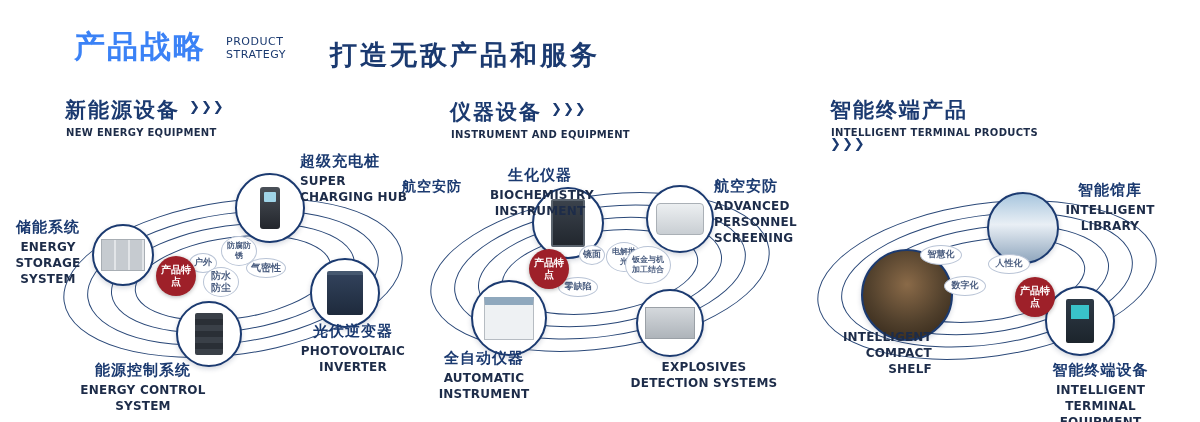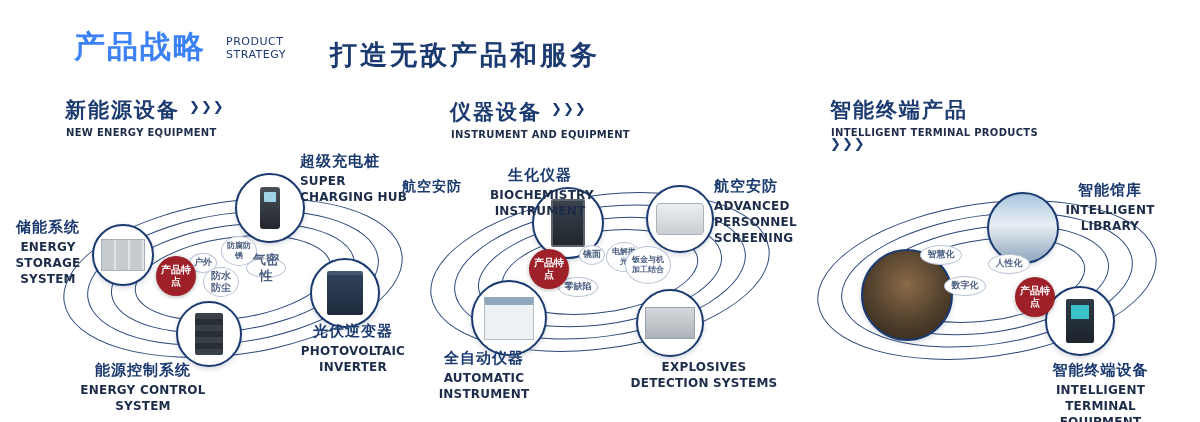--- a/index.html
+++ b/index.html
@@ -110,21 +110,21 @@
   <div class="en">PHOTOVOLTAIC INVERTER</div>
 </div>
 <div class="abs plabel" style="left:72px;top:361px;width:142px;text-align:center;">
   <div class="cn">能源控制系统</div>
   <div class="en">ENERGY CONTROL SYSTEM</div>
 </div>
 
 <div class="feat" style="left:156px;top:256px;">产品特点</div>
 <div class="tag" style="left:189px;top:253px;width:28px;height:20px;font-size:9px;">户外</div>
 <div class="tag" style="left:221px;top:236px;width:36px;height:30px;font-size:8px;padding:0 5px;">防腐防锈</div>
-<div class="tag" style="left:246px;top:258px;width:40px;height:20px;font-size:13px;">气密性</div>
+<div class="tag" style="left:246px;top:258px;width:40px;height:20px;font-size:10px;">气密性</div>
 <div class="tag" style="left:203px;top:267px;width:36px;height:30px;font-size:10px;padding:0 5px;">防水防尘</div>
 
 <div class="abs sec-head" style="left:450px;top:98px;">
   <span class="sec-title">仪器设备</span>
   <span class="chevrons">❯❯❯</span>
 </div>
 <div class="abs sec-sub" style="left:451px;top:129px;">INSTRUMENT AND EQUIPMENT</div>
 
 <div class="orbits" style="left:600px;top:272px;">
   <div class="ring" style="width:340px;height:152px;"></div>
@@ -187,20 +187,21 @@
 <div class="pcircle photo-shelf" style="left:861px;top:249px;width:88px;height:88px;"></div>
 <div class="pcircle" style="left:1045px;top:286px;width:66px;height:66px;">
   <div class="dev dev-terminal"></div>
 </div>
 
 <div class="abs plabel" style="left:1056px;top:181px;width:108px;text-align:center;">
   <div class="cn">智能馆库</div>
   <div class="en">INTELLIGENT LIBRARY</div>
 </div>
 <div class="abs plabel" style="left:822px;top:327px;width:110px;text-align:right;">
+  <div class="en">INTELLIGENT COMPACT SHELF</div>
 </div>
 <div class="abs plabel" style="left:1028px;top:361px;width:145px;text-align:center;">
   <div class="cn">智能终端设备</div>
   <div class="en">INTELLIGENT TERMINAL EQUIPMENT</div>
 </div>
 
 <div class="feat" style="left:1015px;top:277px;">产品特点</div>
 <div class="tag" style="left:920px;top:245px;width:42px;height:20px;font-size:9px;">智慧化</div>
 <div class="tag" style="left:988px;top:254px;width:42px;height:20px;font-size:9px;">人性化</div>
 <div class="tag" style="left:944px;top:276px;width:42px;height:20px;font-size:9px;">数字化</div>

